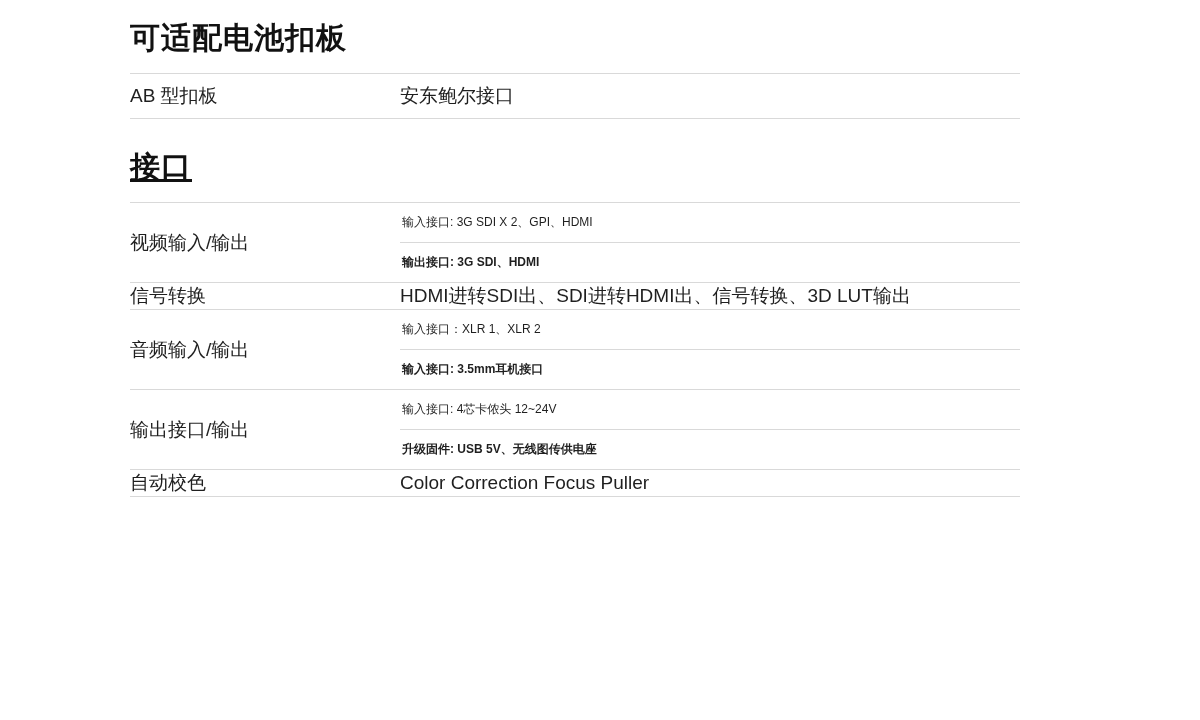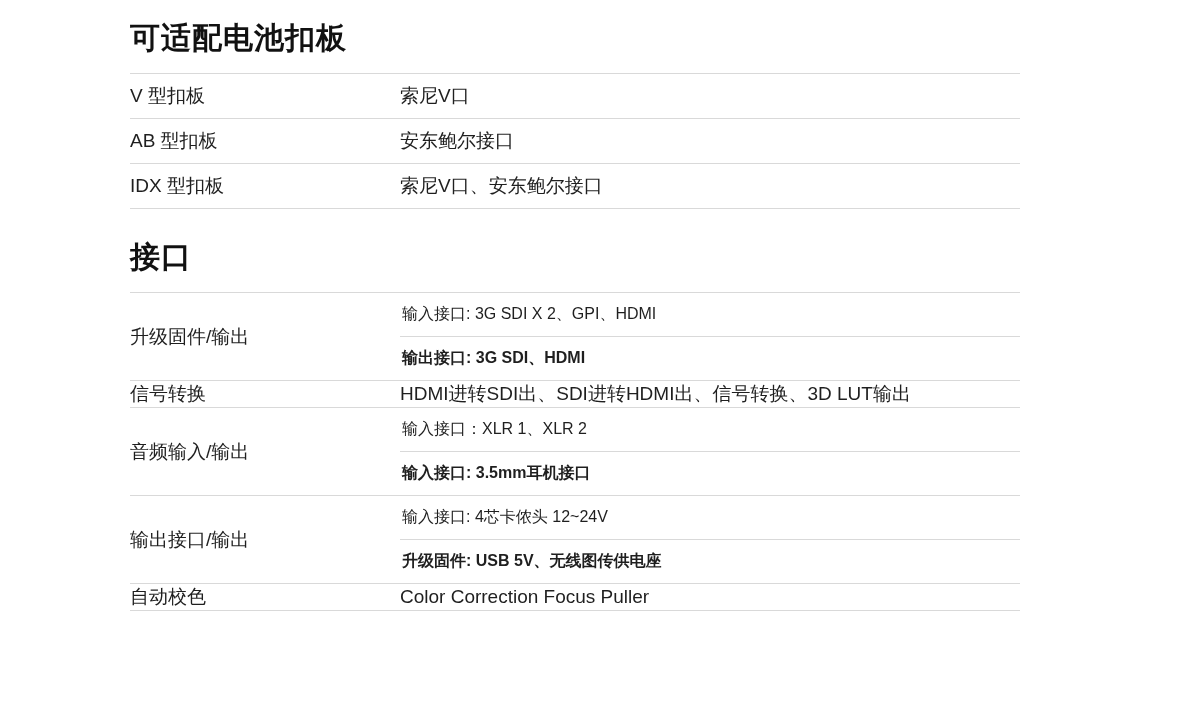--- a/index.html
+++ b/index.html
@@ -30,20 +30,21 @@
     letter-spacing: 1px;
     color: #111111;
     margin: 0;
     padding: 0;
   }
   #section-battery .section-title {
     padding-top: 18px;
   }
   #section-ports .section-title {
     padding-top: 28px;
+    text-decoration: underline;
   }
   table.spec {
     width: 890px;
     border-collapse: collapse;
     margin-top: 14px;
     table-layout: fixed;
   }
   table.spec td {
     border-top: 1px solid #d9d9d9;
     border-bottom: 1px solid #d9d9d9;
@@ -62,21 +63,21 @@
     padding: 11px 0 11px 2px;
     box-sizing: border-box;
   }
   
   td.value-stack {
     padding: 0;
   }
   .value-line {
     padding: 11px 0 11px 2px;
     border-bottom: 1px solid #d9d9d9;
-    font-size: 16px;
+    font-size: 12px;
   }
   .value-line:last-child {
     border-bottom: none;
     font-weight: bold;
   }
   .wrap-line {
     padding: 11px 0 11px 2px;
     font-size: 19px;
     line-height: 1.62;
   }
@@ -94,41 +95,33 @@
 </head>
 <body>
 
 <div class="page">
 
   <div class="section" id="section-battery">
     <h2 class="section-title">可适配电池扣板</h2>
     <table class="spec tight">
       <tbody>
         <tr>
-          <td class="label">V 型扣板</td>
-          <td class="value">索尼V口</td>
-        </tr>
-        <tr>
           <td class="label">AB 型扣板</td>
           <td class="value">安东鲍尔接口</td>
-        </tr>
-        <tr>
-          <td class="label">IDX 型扣板</td>
-          <td class="value">索尼V口、安东鲍尔接口</td>
         </tr>
       </tbody>
     </table>
   </div>
 
   <div class="section" id="section-ports">
     <h2 class="section-title">接口</h2>
     <table class="spec">
       <tbody>
         <tr>
-          <td class="label">升级固件/输出</td>
+          <td class="label">视频输入/输出</td>
           <td class="value value-stack">
             <div class="value-line">输入接口: 3G SDI X 2、GPI、HDMI</div>
             <div class="value-line">输出接口: 3G SDI、HDMI</div>
           </td>
         </tr>
         <tr>
           <td class="label">信号转换</td>
           <td class="value">HDMI进转SDI出、SDI进转HDMI出、信号转换、3D LUT输出</td>
         </tr>
         <tr>

